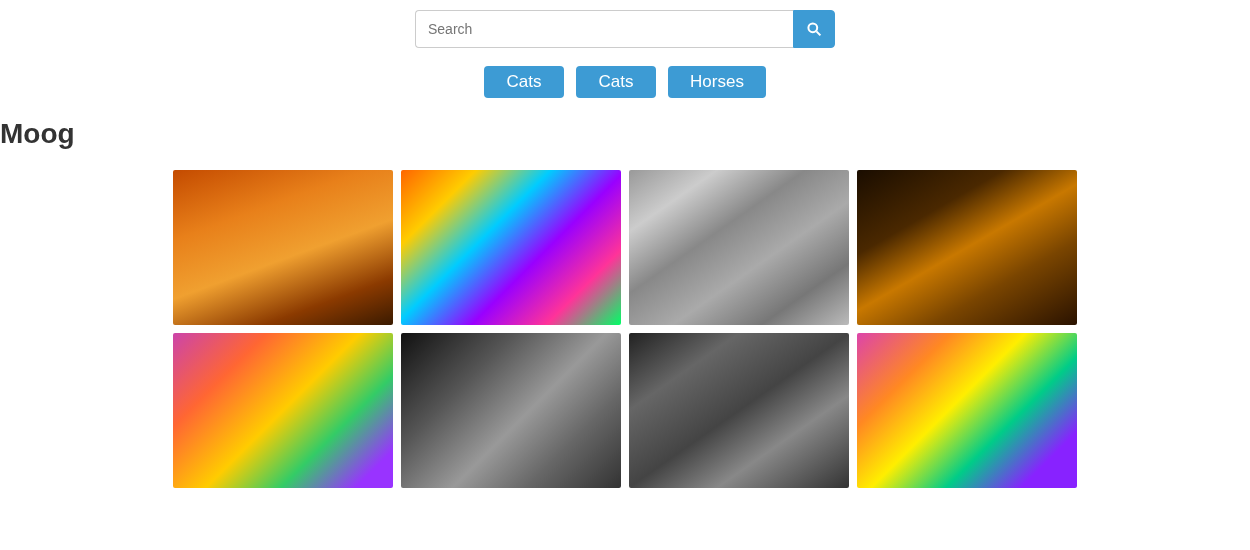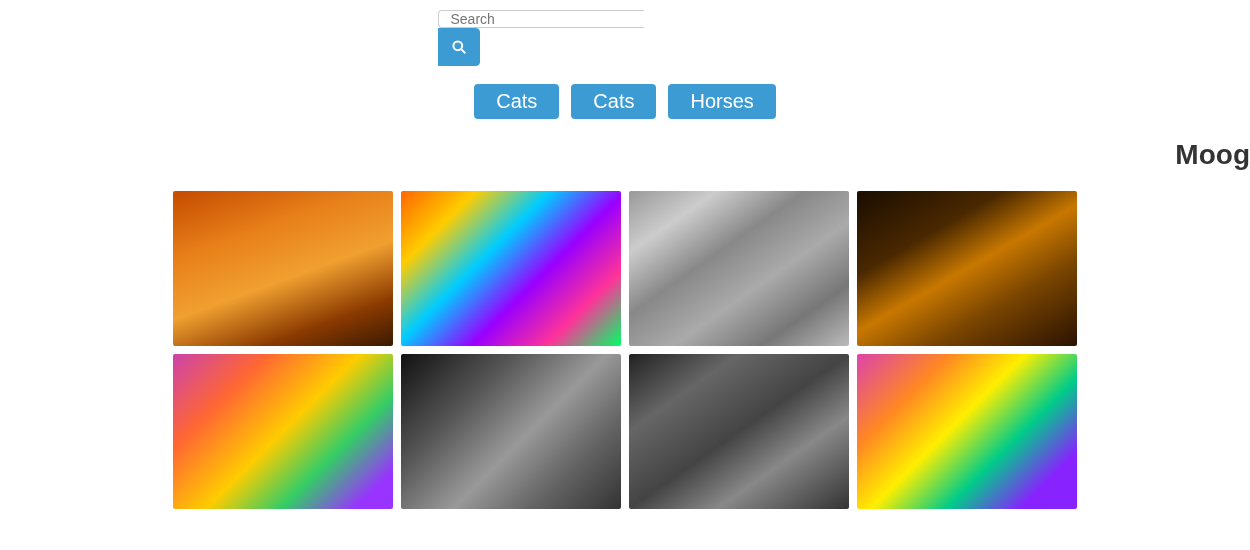--- a/index.html
+++ b/index.html
@@ -17,23 +17,22 @@
     }
 
     .header {
       display: flex;
       justify-content: center;
       padding: 10px 0 8px 0;
     }
 
     .search-container {
       display: flex;
-      align-items: flex-start;
-      width: 375px;
-      flex-direction: column;
+      align-items: flex-end;
+      width: 420px;
     }
 
     .search-input {
       flex: 1;
       height: 38px;
       padding: 0 12px;
       border: 1px solid #ccc;
       border-right: none;
       border-radius: 4px 0 0 4px;
       font-size: 14px;
@@ -61,27 +60,27 @@
       gap: 12px;
       margin: 10px 0 20px 0;
     }
 
     .category-btn {
       background: #3d9bd4;
       color: white;
       border: none;
       border-radius: 4px;
       padding: 6px 22px;
-      font-size: 20px;
+      font-size: 17px;
       cursor: pointer;
       min-width: 80px;
     }
 
     .page-title {
-      text-align: right;
+      text-align: left;
       font-size: 28px;
       font-weight: bold;
       color: #333;
       margin-bottom: 20px;
     }
 
     .image-grid {
       display: grid;
       grid-template-columns: repeat(4, 220px);
       gap: 8px;

